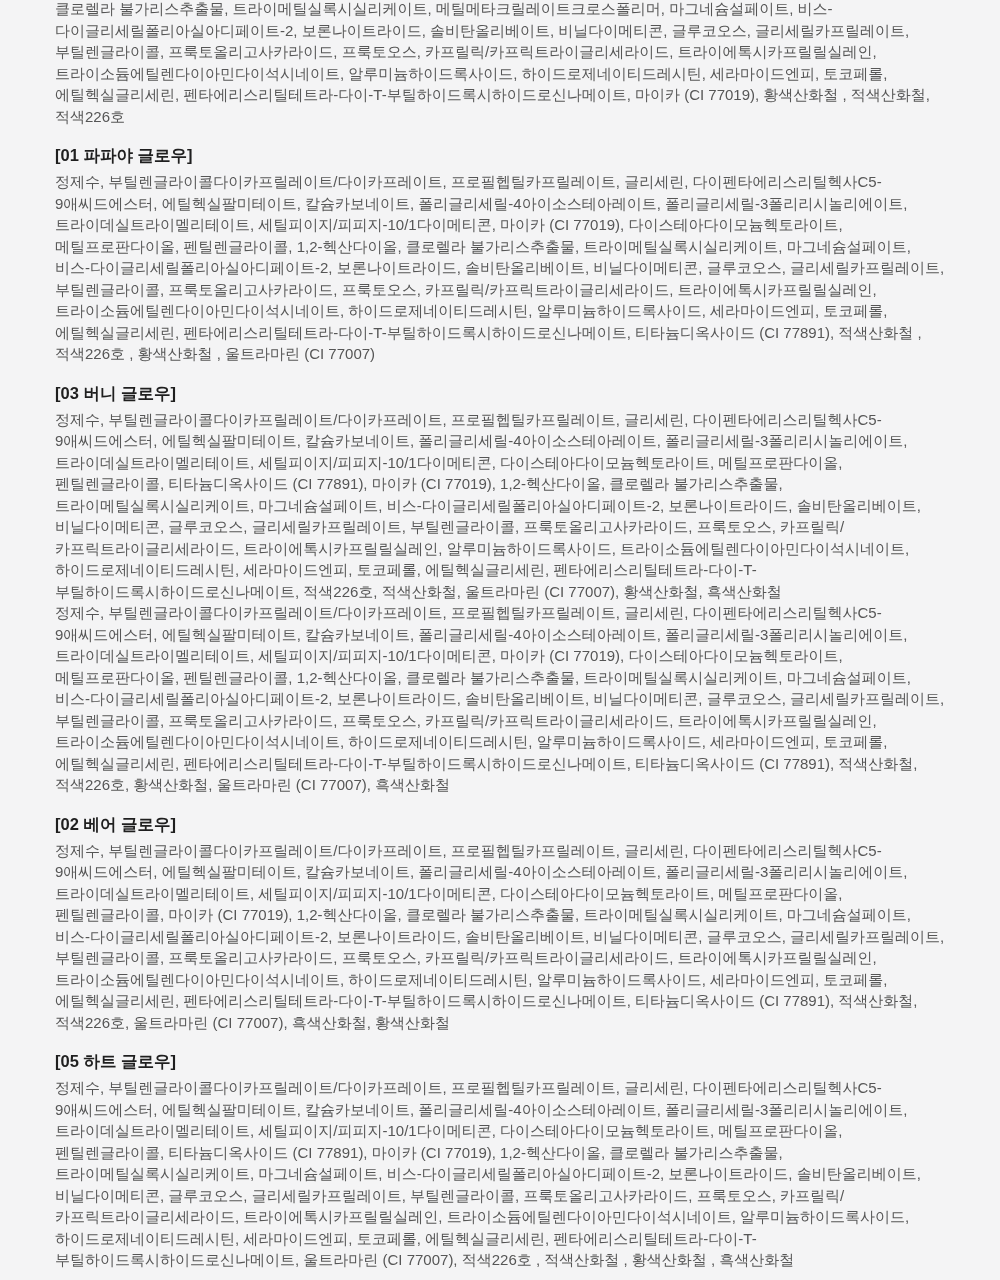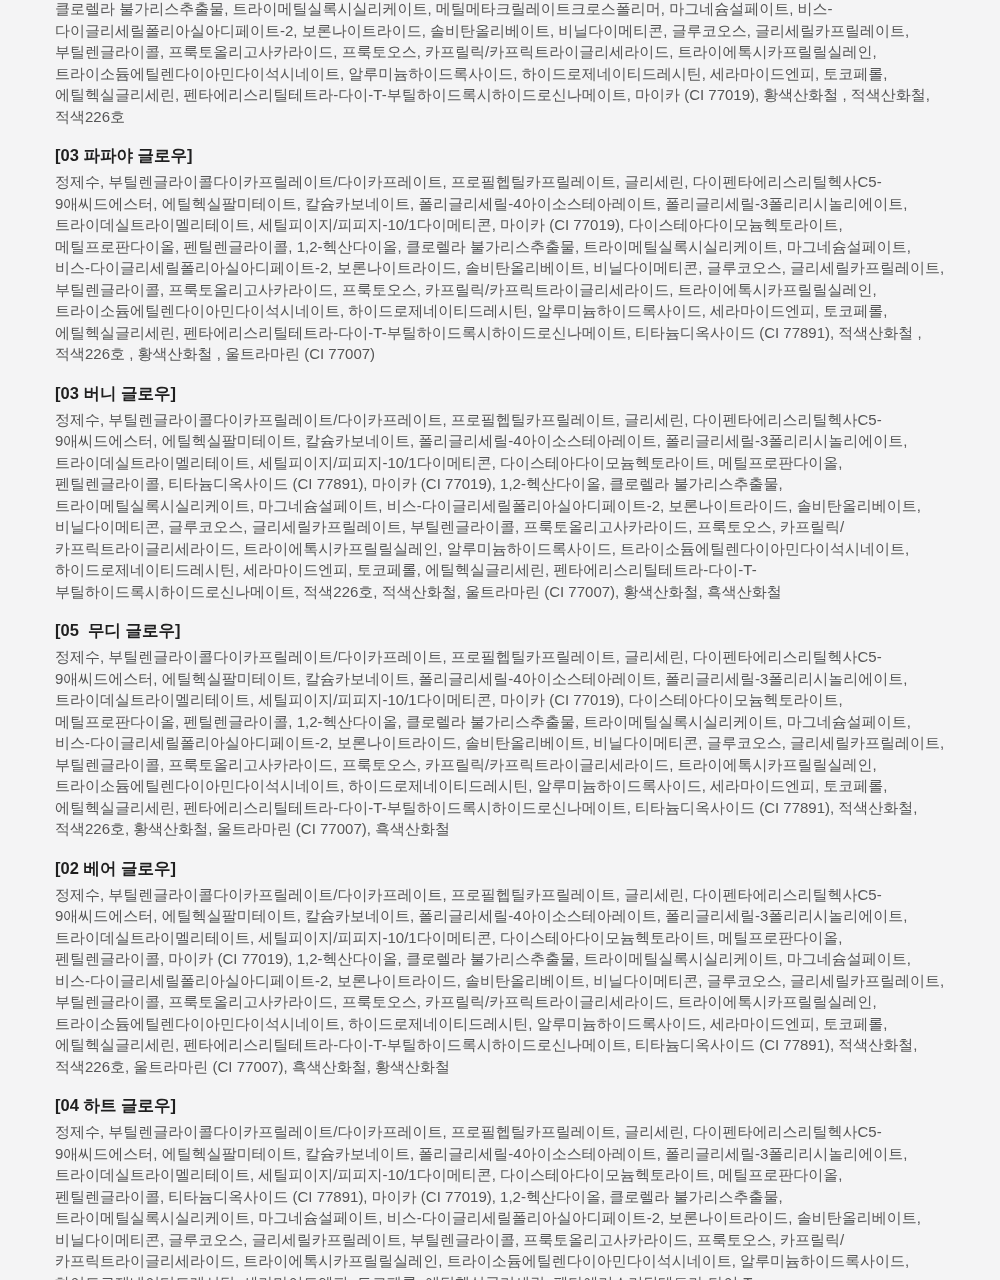--- a/index.html
+++ b/index.html
@@ -35,37 +35,36 @@
   .section { margin: 0; }
 </style>
 </head>
 <body style="background: rgb(244, 244, 245);">
 
 <div class="content">
 
   <p class="ingredients">클로렐라 불가리스추출물, 트라이메틸실록시실리케이트, 메틸메타크릴레이트크로스폴리머, 마그네슘설페이트, 비스-다이글리세릴폴리아실아디페이트-2, 보론나이트라이드, 솔비탄올리베이트, 비닐다이메티콘, 글루코오스, 글리세릴카프릴레이트, 부틸렌글라이콜, 프룩토올리고사카라이드, 프룩토오스, 카프릴릭/카프릭트라이글리세라이드, 트라이에톡시카프릴릴실레인, 트라이소듐에틸렌다이아민다이석시네이트, 알루미늄하이드록사이드, 하이드로제네이티드레시틴, 세라마이드엔피, 토코페롤, 에틸헥실글리세린, 펜타에리스리틸테트라-다이-T-부틸하이드록시하이드로신나메이트, 마이카 (CI 77019), 황색산화철 , 적색산화철, 적색226호</p>
 
   <div class="section">
-    <h3 class="section-title">[03 파파야 글로우]</h3>
+    <h3 class="section-title">[01 파파야 글로우]</h3>
     <p class="ingredients">정제수, 부틸렌글라이콜다이카프릴레이트/다이카프레이트, 프로필헵틸카프릴레이트, 글리세린, 다이펜타에리스리틸헥사C5-9애씨드에스터, 에틸헥실팔미테이트, 칼슘카보네이트, 폴리글리세릴-4아이소스테아레이트, 폴리글리세릴-3폴리리시놀리에이트, 트라이데실트라이멜리테이트, 세틸피이지/피피지-10/1다이메티콘, 마이카 (CI 77019), 다이스테아다이모늄헥토라이트, 메틸프로판다이올, 펜틸렌글라이콜, 1,2-헥산다이올, 클로렐라 불가리스추출물, 트라이메틸실록시실리케이트, 마그네슘설페이트, 비스-다이글리세릴폴리아실아디페이트-2, 보론나이트라이드, 솔비탄올리베이트, 비닐다이메티콘, 글루코오스, 글리세릴카프릴레이트, 부틸렌글라이콜, 프룩토올리고사카라이드, 프룩토오스, 카프릴릭/카프릭트라이글리세라이드, 트라이에톡시카프릴릴실레인, 트라이소듐에틸렌다이아민다이석시네이트, 하이드로제네이티드레시틴, 알루미늄하이드록사이드, 세라마이드엔피, 토코페롤, 에틸헥실글리세린, 펜타에리스리틸테트라-다이-T-부틸하이드록시하이드로신나메이트, 티타늄디옥사이드 (CI 77891), 적색산화철 , 적색226호 , 황색산화철 , 울트라마린 (CI 77007)</p>
   </div>
 
   <div class="section">
     <h3 class="section-title">[03 버니 글로우]</h3>
     <p class="ingredients">정제수, 부틸렌글라이콜다이카프릴레이트/다이카프레이트, 프로필헵틸카프릴레이트, 글리세린, 다이펜타에리스리틸헥사C5-9애씨드에스터, 에틸헥실팔미테이트, 칼슘카보네이트, 폴리글리세릴-4아이소스테아레이트, 폴리글리세릴-3폴리리시놀리에이트, 트라이데실트라이멜리테이트, 세틸피이지/피피지-10/1다이메티콘, 다이스테아다이모늄헥토라이트, 메틸프로판다이올, 펜틸렌글라이콜, 티타늄디옥사이드 (CI 77891), 마이카 (CI 77019), 1,2-헥산다이올, 클로렐라 불가리스추출물, 트라이메틸실록시실리케이트, 마그네슘설페이트, 비스-다이글리세릴폴리아실아디페이트-2, 보론나이트라이드, 솔비탄올리베이트, 비닐다이메티콘, 글루코오스, 글리세릴카프릴레이트, 부틸렌글라이콜, 프룩토올리고사카라이드, 프룩토오스, 카프릴릭/카프릭트라이글리세라이드, 트라이에톡시카프릴릴실레인, 알루미늄하이드록사이드, 트라이소듐에틸렌다이아민다이석시네이트, 하이드로제네이티드레시틴, 세라마이드엔피, 토코페롤, 에틸헥실글리세린, 펜타에리스리틸테트라-다이-T-부틸하이드록시하이드로신나메이트, 적색226호, 적색산화철, 울트라마린 (CI 77007), 황색산화철, 흑색산화철</p>
   </div>
 
   <div class="section">
-    <h3 class="section-title">[05  무디 글로우]</h3>
     <p class="ingredients">정제수, 부틸렌글라이콜다이카프릴레이트/다이카프레이트, 프로필헵틸카프릴레이트, 글리세린, 다이펜타에리스리틸헥사C5-9애씨드에스터, 에틸헥실팔미테이트, 칼슘카보네이트, 폴리글리세릴-4아이소스테아레이트, 폴리글리세릴-3폴리리시놀리에이트, 트라이데실트라이멜리테이트, 세틸피이지/피피지-10/1다이메티콘, 마이카 (CI 77019), 다이스테아다이모늄헥토라이트, 메틸프로판다이올, 펜틸렌글라이콜, 1,2-헥산다이올, 클로렐라 불가리스추출물, 트라이메틸실록시실리케이트, 마그네슘설페이트, 비스-다이글리세릴폴리아실아디페이트-2, 보론나이트라이드, 솔비탄올리베이트, 비닐다이메티콘, 글루코오스, 글리세릴카프릴레이트, 부틸렌글라이콜, 프룩토올리고사카라이드, 프룩토오스, 카프릴릭/카프릭트라이글리세라이드, 트라이에톡시카프릴릴실레인, 트라이소듐에틸렌다이아민다이석시네이트, 하이드로제네이티드레시틴, 알루미늄하이드록사이드, 세라마이드엔피, 토코페롤, 에틸헥실글리세린, 펜타에리스리틸테트라-다이-T-부틸하이드록시하이드로신나메이트, 티타늄디옥사이드 (CI 77891), 적색산화철, 적색226호, 황색산화철, 울트라마린 (CI 77007), 흑색산화철</p>
   </div>
 
   <div class="section">
     <h3 class="section-title">[02 베어 글로우]</h3>
     <p class="ingredients">정제수, 부틸렌글라이콜다이카프릴레이트/다이카프레이트, 프로필헵틸카프릴레이트, 글리세린, 다이펜타에리스리틸헥사C5-9애씨드에스터, 에틸헥실팔미테이트, 칼슘카보네이트, 폴리글리세릴-4아이소스테아레이트, 폴리글리세릴-3폴리리시놀리에이트, 트라이데실트라이멜리테이트, 세틸피이지/피피지-10/1다이메티콘, 다이스테아다이모늄헥토라이트, 메틸프로판다이올, 펜틸렌글라이콜, 마이카 (CI 77019), 1,2-헥산다이올, 클로렐라 불가리스추출물, 트라이메틸실록시실리케이트, 마그네슘설페이트, 비스-다이글리세릴폴리아실아디페이트-2, 보론나이트라이드, 솔비탄올리베이트, 비닐다이메티콘, 글루코오스, 글리세릴카프릴레이트, 부틸렌글라이콜, 프룩토올리고사카라이드, 프룩토오스, 카프릴릭/카프릭트라이글리세라이드, 트라이에톡시카프릴릴실레인, 트라이소듐에틸렌다이아민다이석시네이트, 하이드로제네이티드레시틴, 알루미늄하이드록사이드, 세라마이드엔피, 토코페롤, 에틸헥실글리세린, 펜타에리스리틸테트라-다이-T-부틸하이드록시하이드로신나메이트, 티타늄디옥사이드 (CI 77891), 적색산화철, 적색226호, 울트라마린 (CI 77007), 흑색산화철, 황색산화철</p>
   </div>
 
   <div class="section">
-    <h3 class="section-title">[04 하트 글로우]</h3>
+    <h3 class="section-title">[05 하트 글로우]</h3>
     <p class="ingredients">정제수, 부틸렌글라이콜다이카프릴레이트/다이카프레이트, 프로필헵틸카프릴레이트, 글리세린, 다이펜타에리스리틸헥사C5-9애씨드에스터, 에틸헥실팔미테이트, 칼슘카보네이트, 폴리글리세릴-4아이소스테아레이트, 폴리글리세릴-3폴리리시놀리에이트, 트라이데실트라이멜리테이트, 세틸피이지/피피지-10/1다이메티콘, 다이스테아다이모늄헥토라이트, 메틸프로판다이올, 펜틸렌글라이콜, 티타늄디옥사이드 (CI 77891), 마이카 (CI 77019), 1,2-헥산다이올, 클로렐라 불가리스추출물, 트라이메틸실록시실리케이트, 마그네슘설페이트, 비스-다이글리세릴폴리아실아디페이트-2, 보론나이트라이드, 솔비탄올리베이트, 비닐다이메티콘, 글루코오스, 글리세릴카프릴레이트, 부틸렌글라이콜, 프룩토올리고사카라이드, 프룩토오스, 카프릴릭/카프릭트라이글리세라이드, 트라이에톡시카프릴릴실레인, 트라이소듐에틸렌다이아민다이석시네이트, 알루미늄하이드록사이드, 하이드로제네이티드레시틴, 세라마이드엔피, 토코페롤, 에틸헥실글리세린, 펜타에리스리틸테트라-다이-T-부틸하이드록시하이드로신나메이트, 울트라마린 (CI 77007), 적색226호 , 적색산화철 , 황색산화철 , 흑색산화철</p>
   </div>
 
 </div>
 
 </body></html>

